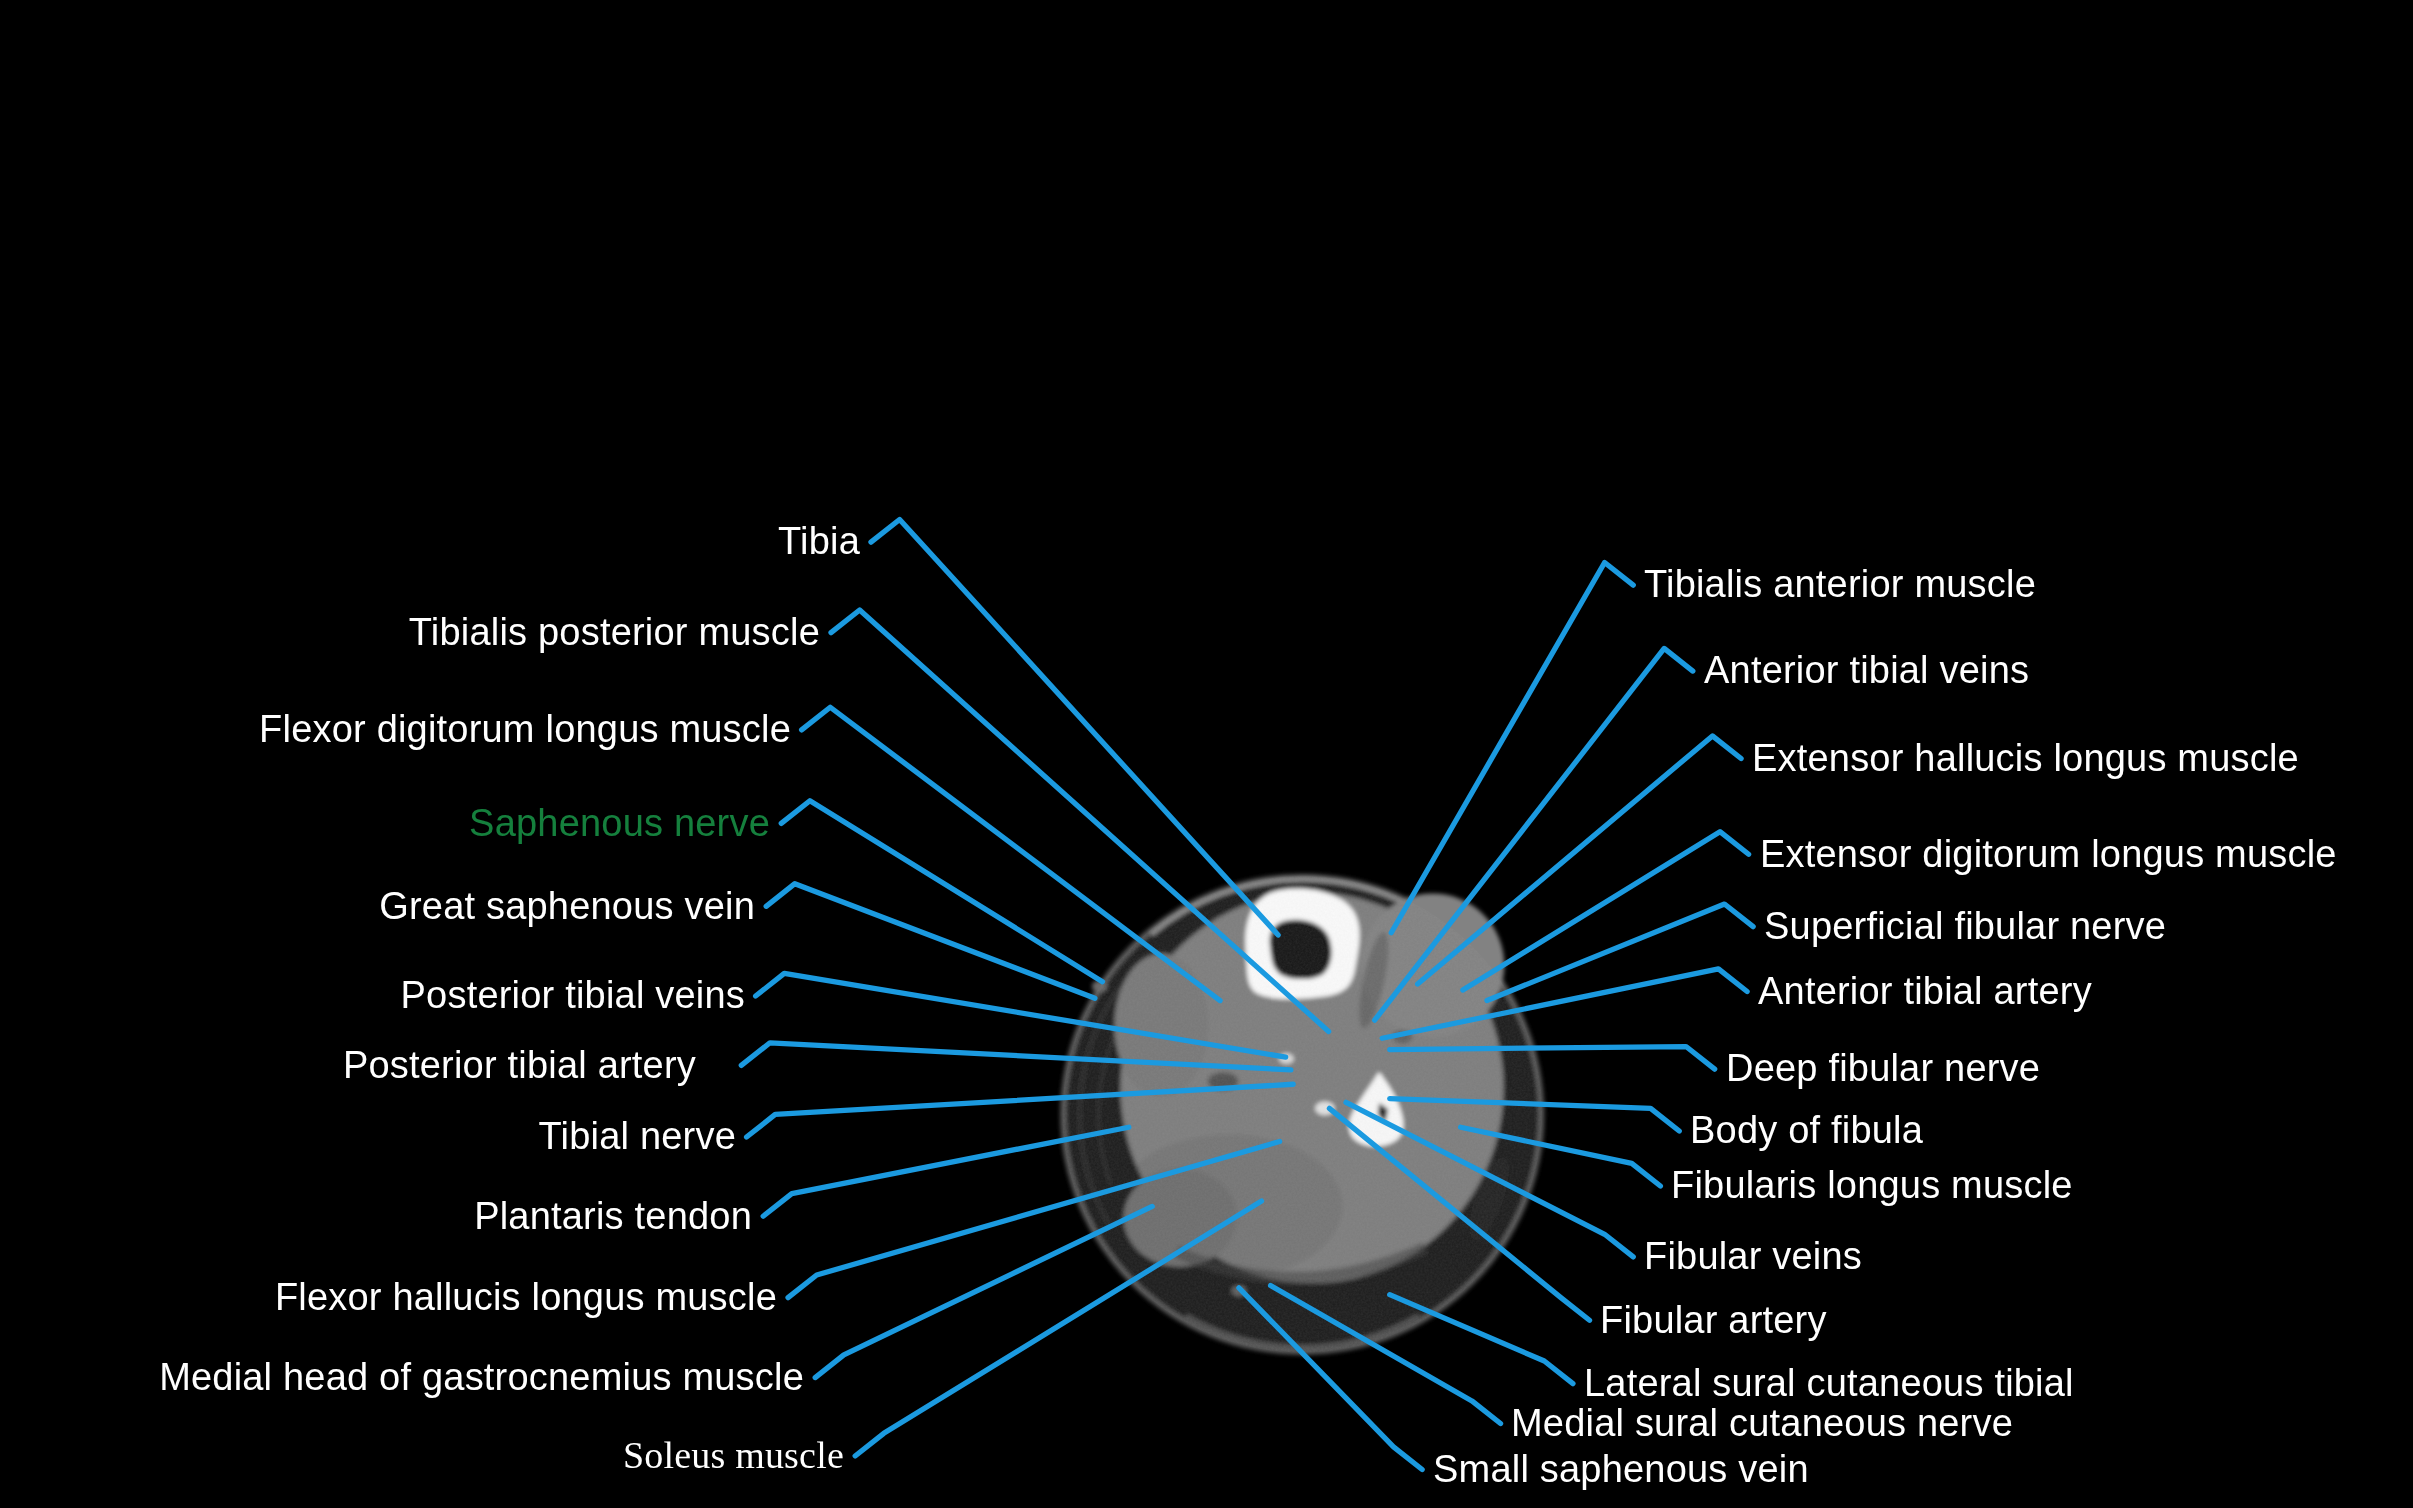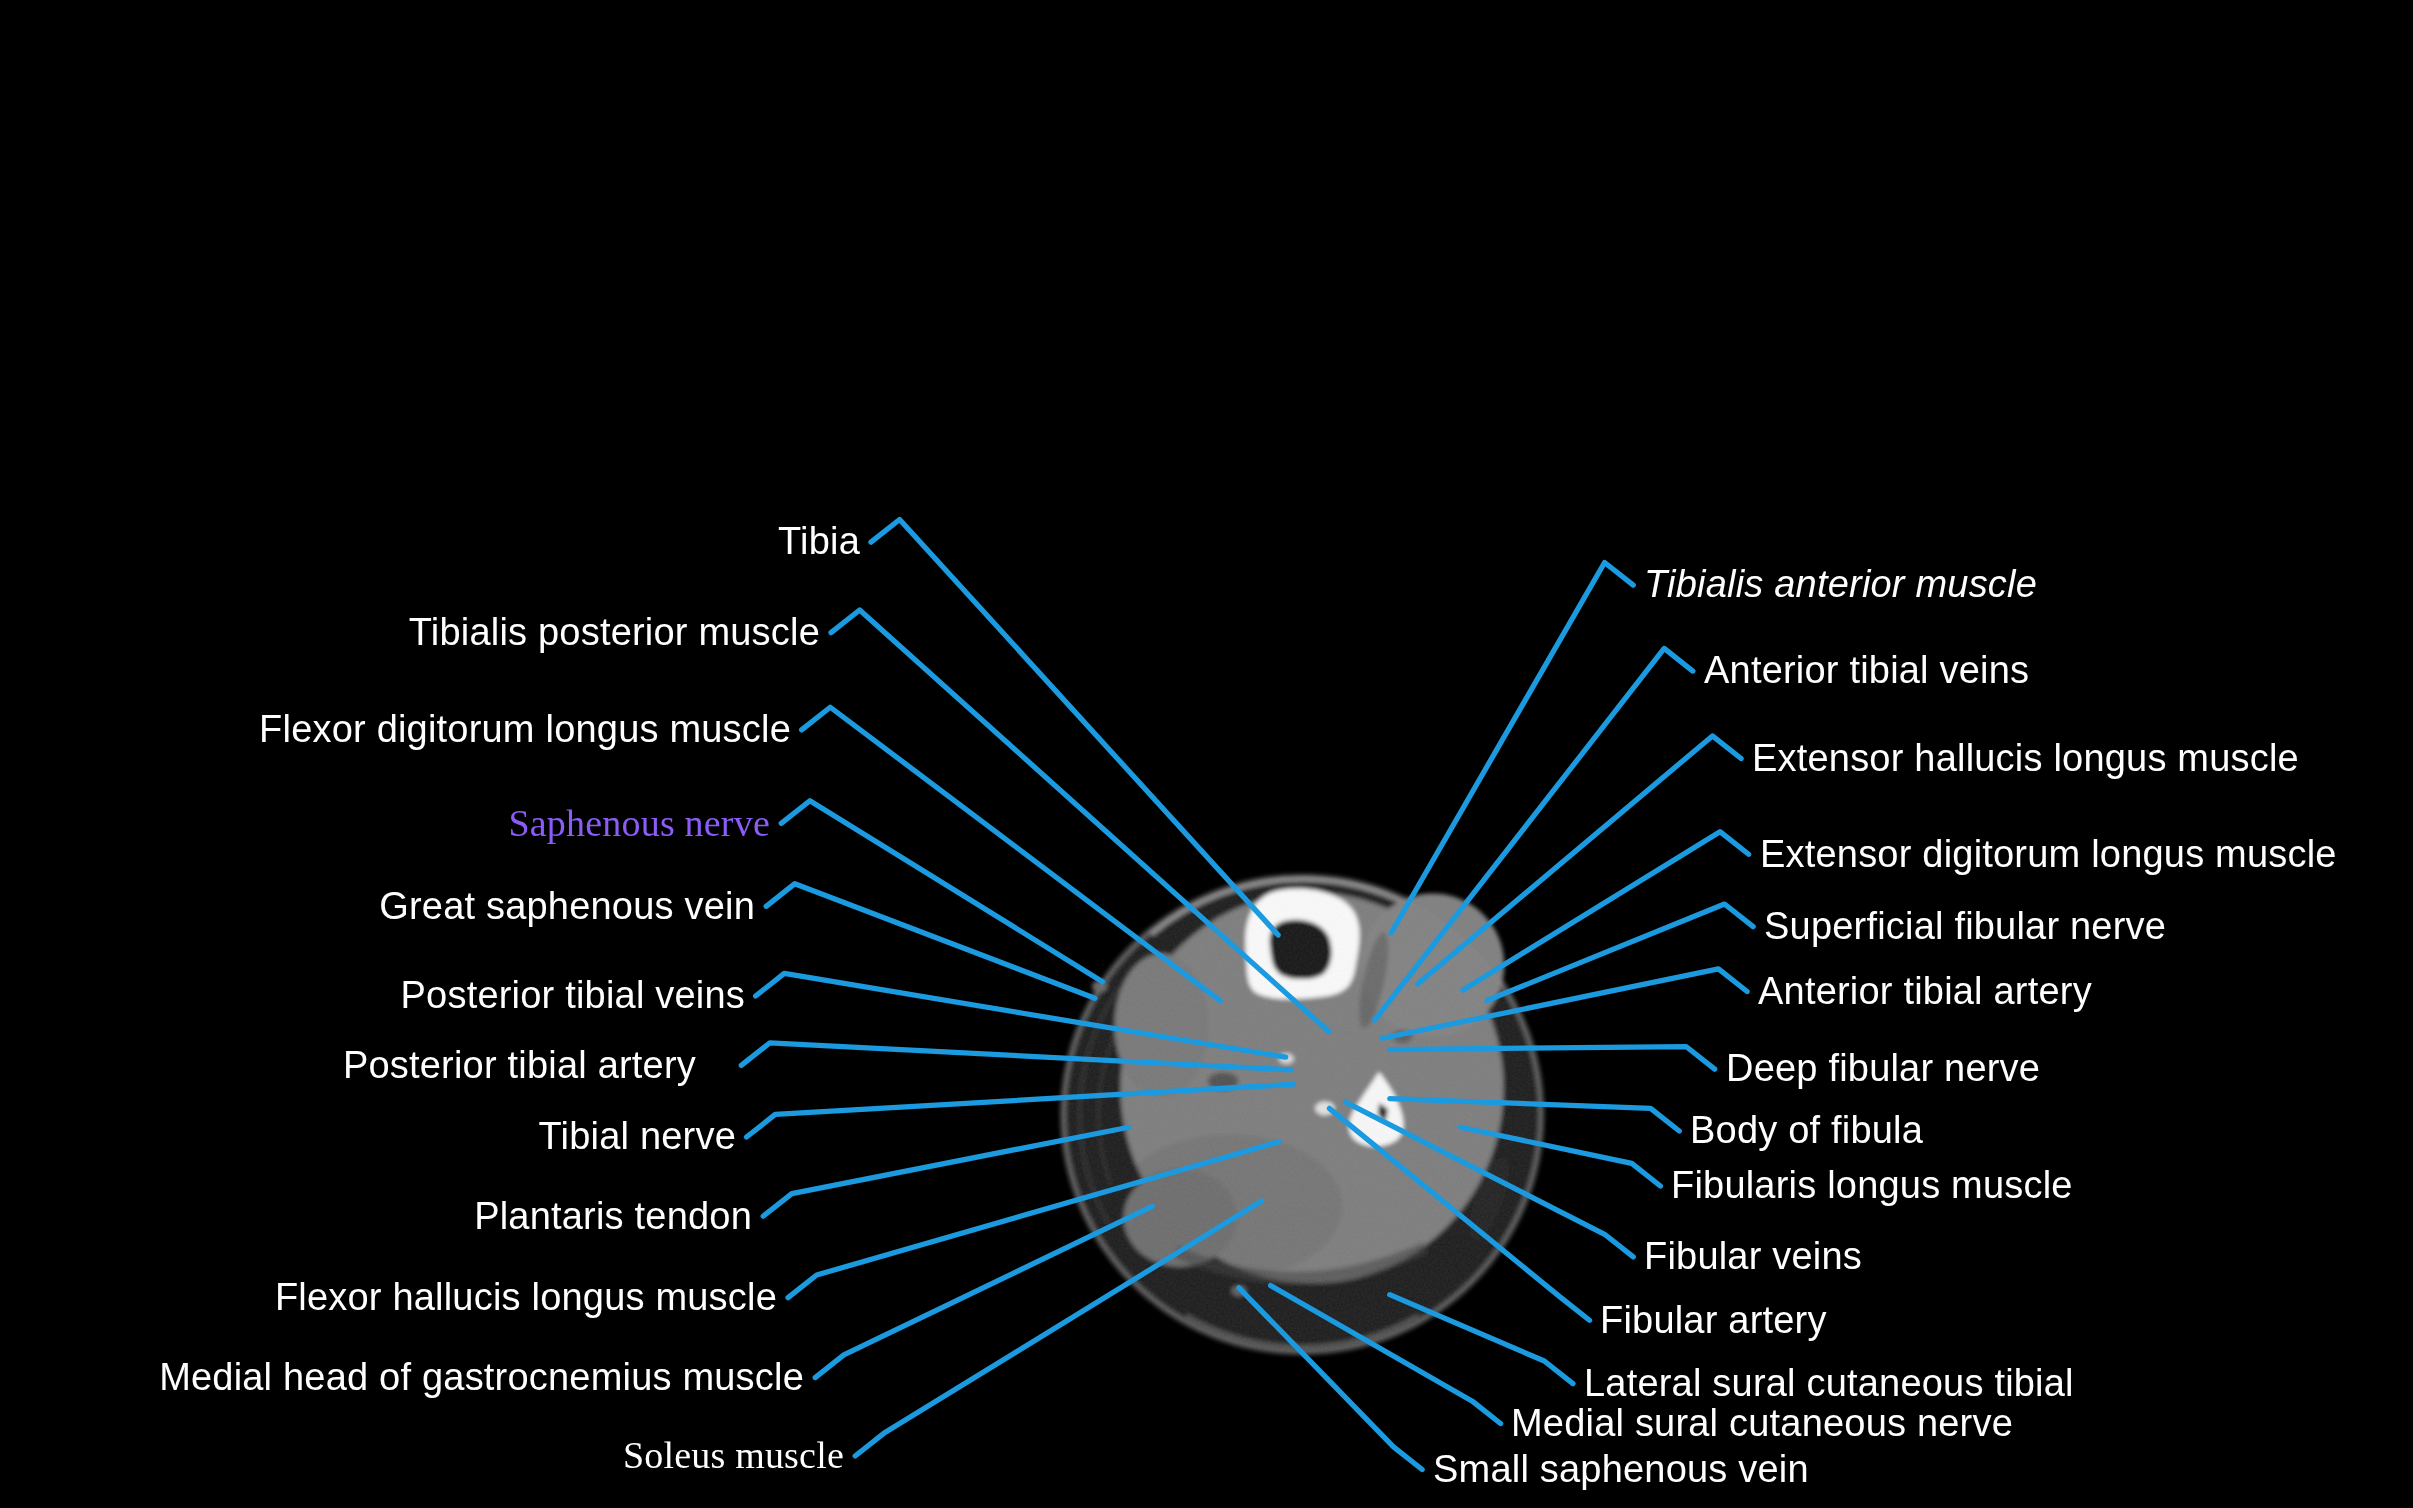--- a/index.html
+++ b/index.html
@@ -124,30 +124,30 @@
         <polyline class="leader" points="2086,1835 2048,1805 1843,1717"></polyline>
         <polyline class="leader" points="1990,1888 1952,1858 1685,1705"></polyline>
         <polyline class="leader" points="1886,1949 1848,1919 1643,1708"></polyline>
       </g>
   </svg>
 
   <div id="labels">
       <div class="label left-col" style="top: 542px; right: 1553px; color: rgb(255, 255, 255);">Tibia</div>
       <div class="label left-col" style="top: 633px; right: 1593px; color: rgb(255, 255, 255);">Tibialis posterior muscle</div>
       <div class="label left-col" style="top: 730px; right: 1622px; color: rgb(255, 255, 255);">Flexor digitorum longus muscle</div>
-      <div class="label left-col" style="top: 824px; right: 1643px; color: #8b5cf6; font-family: Liberation Serif, serif;">Saphenous nerve</div>
+      <div class="label left-col" style="top: 824px; right: 1643px; color: #15803d;">Saphenous nerve</div>
       <div class="label left-col" style="top: 907px; right: 1658px; color: rgb(255, 255, 255);">Great saphenous vein</div>
       <div class="label left-col" style="top: 996px; right: 1668px; color: rgb(255, 255, 255);">Posterior tibial veins</div>
       <div class="label left-col" style="top: 1066px; right: 1717px; color: rgb(255, 255, 255);">Posterior tibial artery</div>
       <div class="label left-col" style="top: 1137px; right: 1677px; color: rgb(255, 255, 255);">Tibial nerve</div>
       <div class="label left-col" style="top: 1217px; right: 1661px; color: rgb(255, 255, 255);">Plantaris tendon</div>
       <div class="label left-col" style="top: 1298px; right: 1636px; color: rgb(255, 255, 255);">Flexor hallucis longus muscle</div>
       <div class="label left-col" style="top: 1378px; right: 1609px; color: rgb(255, 255, 255);">Medial head of gastrocnemius muscle</div>
       <div class="label left-col" style="top: 1456px; right: 1569px; color: rgb(255, 255, 255); font-family: Liberation Serif, serif;">Soleus muscle</div>
-      <div class="label right-col" style="top: 585px; left: 1644px; color: rgb(255, 255, 255); font-style: italic;">Tibialis anterior muscle</div>
+      <div class="label right-col" style="top: 585px; left: 1644px; color: rgb(255, 255, 255);">Tibialis anterior muscle</div>
       <div class="label right-col" style="top: 671px; left: 1704px; color: rgb(255, 255, 255);">Anterior tibial veins</div>
       <div class="label right-col" style="top: 759px; left: 1752px; color: rgb(255, 255, 255);">Extensor hallucis longus muscle</div>
       <div class="label right-col" style="top: 855px; left: 1760px; color: rgb(255, 255, 255);">Extensor digitorum longus muscle</div>
       <div class="label right-col" style="top: 927px; left: 1764px; color: rgb(255, 255, 255);">Superficial fibular nerve</div>
       <div class="label right-col" style="top: 992px; left: 1758px; color: rgb(255, 255, 255);">Anterior tibial artery</div>
       <div class="label right-col" style="top: 1069px; left: 1726px; color: rgb(255, 255, 255);">Deep fibular nerve</div>
       <div class="label right-col" style="top: 1131px; left: 1690px; color: rgb(255, 255, 255);">Body of fibula</div>
       <div class="label right-col" style="top: 1186px; left: 1671px; color: rgb(255, 255, 255);">Fibularis longus muscle</div>
       <div class="label right-col" style="top: 1257px; left: 1644px; color: rgb(255, 255, 255);">Fibular veins</div>
       <div class="label right-col" style="top: 1321px; left: 1600px; color: rgb(255, 255, 255);">Fibular artery</div>

